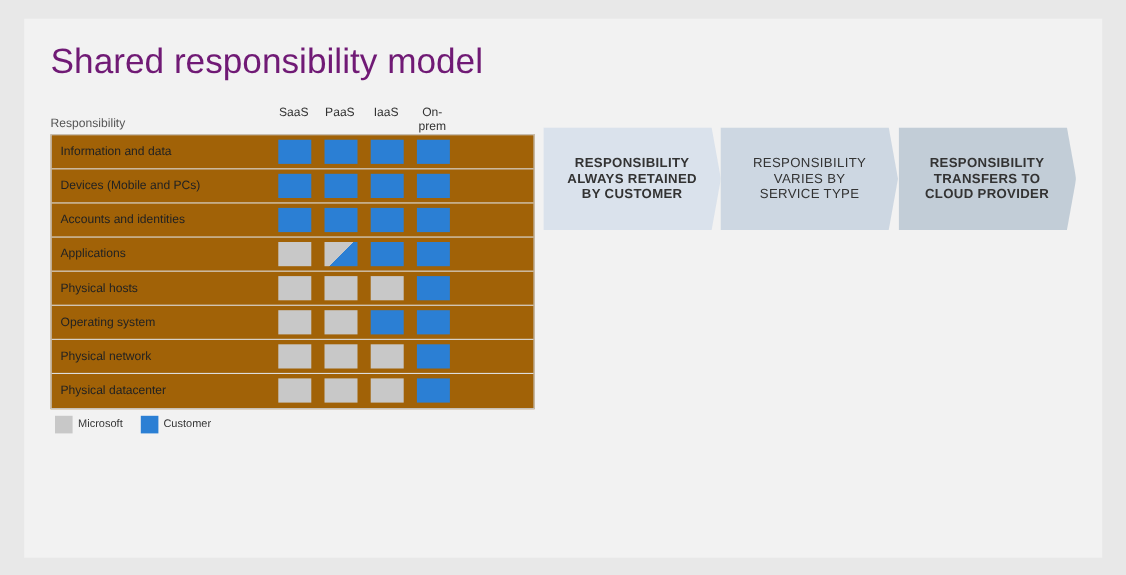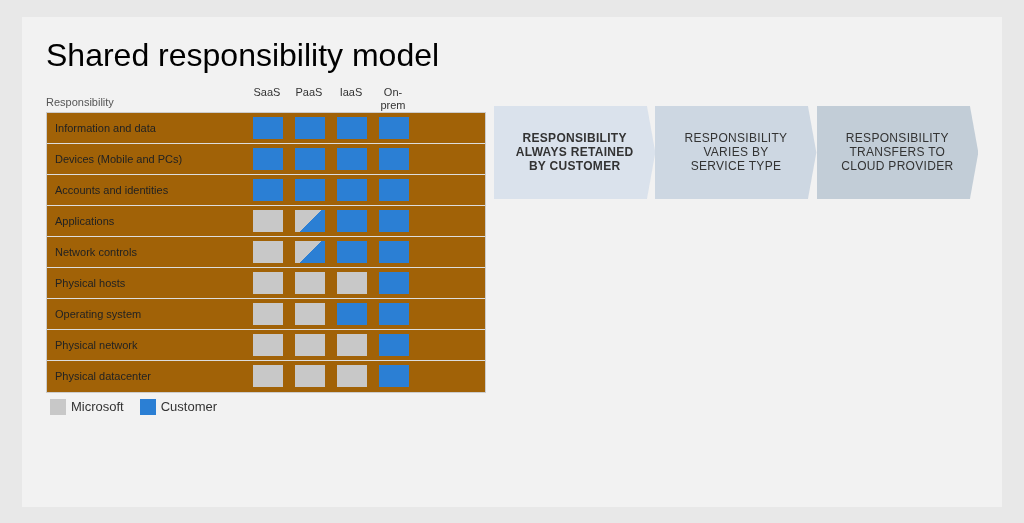--- a/index.html
+++ b/index.html
@@ -16,22 +16,22 @@
     .slide {
       background: #f2f2f2;
       width: 980px;
       height: 490px;
       padding: 20px 24px 16px 24px;
       position: relative;
     }
     .title {
       font-size: 32px;
       font-weight: 300;
-      color: #000000;
-      margin-bottom: 12px;
+      color: #701a75;
+      margin-bottom: 22px;
     }
     .content-area {
       display: flex;
       align-items: stretch;
       height: 380px;
     }
     
     .table-section {
       width: 440px;
       flex-shrink: 0;
@@ -105,21 +105,21 @@
       display: flex;
       align-items: center;
       gap: 16px;
       margin-top: 6px;
       padding-left: 4px;
     }
     .legend-item {
       display: flex;
       align-items: center;
       gap: 5px;
-      font-size: 13px;
+      font-size: 10px;
       color: #333;
     }
     .legend-box {
       width: 16px;
       height: 16px;
     }
     
     .arrows-section {
       flex: 1;
       display: flex;
@@ -218,37 +218,20 @@
               </div>
             <div class="cell">
                 <div class="cell-inner blue"></div>
               </div>
             <div class="cell">
                 <div class="cell-inner blue"></div>
               </div>
           </div>
         </div>
 
-        <div class="table-row">
-          <div class="row-label">Network controls</div>
-          <div class="cells">
-            <div class="cell">
-                <div class="cell-inner gray"></div>
-              </div>
-            <div class="cell">
-                <div class="cell-inner half-blue-gray"></div>
-              </div>
-            <div class="cell">
-                <div class="cell-inner blue"></div>
-              </div>
-            <div class="cell">
-                <div class="cell-inner blue"></div>
-              </div>
-          </div>
-        </div>
 
         <div class="table-row">
           <div class="row-label">Physical hosts</div>
           <div class="cells">
             <div class="cell">
                 <div class="cell-inner gray"></div>
               </div>
             <div class="cell">
                 <div class="cell-inner gray"></div>
               </div>
@@ -342,19 +325,19 @@
         <svg viewBox="0 0 480 80" preserveAspectRatio="none" style="position:absolute;left:0;top:0;width:100%;height:100%;">
           <polygon points="0,0 455,0 480,40 455,80 0,80" fill="#b8c8d8" opacity="0.65"></polygon>
         </svg>
         <div style="position:absolute;top:50%;left:50%;transform:translate(-50%,-50%);text-align:center;font-size:12px;font-weight:400;color:#333;width:75%;letter-spacing:0.3px;">RESPONSIBILITY VARIES BY SERVICE TYPE</div>
       </div>
 
       <div style="position:relative; width:100%; height:93px;">
         <svg viewBox="0 0 480 80" preserveAspectRatio="none" style="position:absolute;left:0;top:0;width:100%;height:100%;">
           <polygon points="0,0 455,0 480,40 455,80 0,80" fill="#a8b8c8" opacity="0.65"></polygon>
         </svg>
-        <div style="position:absolute;top:50%;left:50%;transform:translate(-50%,-50%);text-align:center;font-size:12px;font-weight:400;color:#333;width:75%;letter-spacing:0.3px;">RESPONSIBILITY TRANSFERS TO CLOUD PROVIDER</div>
+        <div style="position:absolute;top:50%;left:50%;transform:translate(-50%,-50%);text-align:center;font-size:12px;font-weight:700;color:#333;width:75%;letter-spacing:0.3px;">RESPONSIBILITY TRANSFERS TO CLOUD PROVIDER</div>
       </div>
 
     </div>
 
   </div>
 </div>
 
 </body></html>

